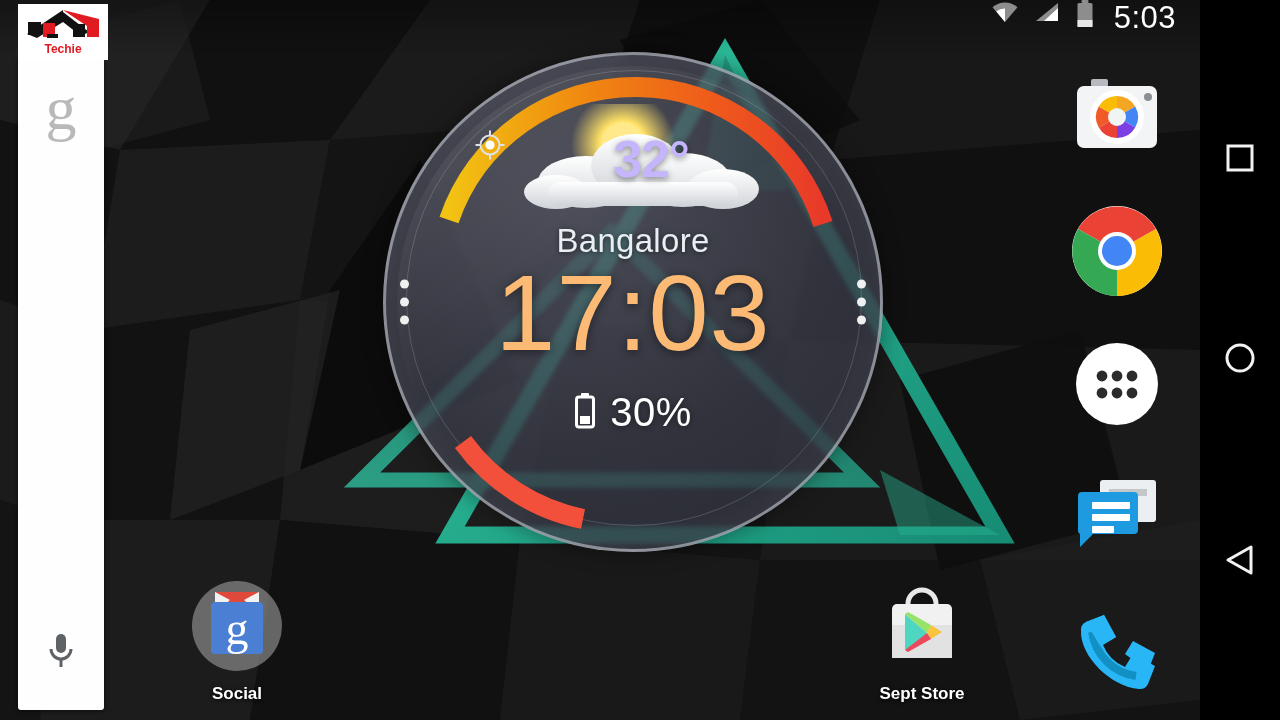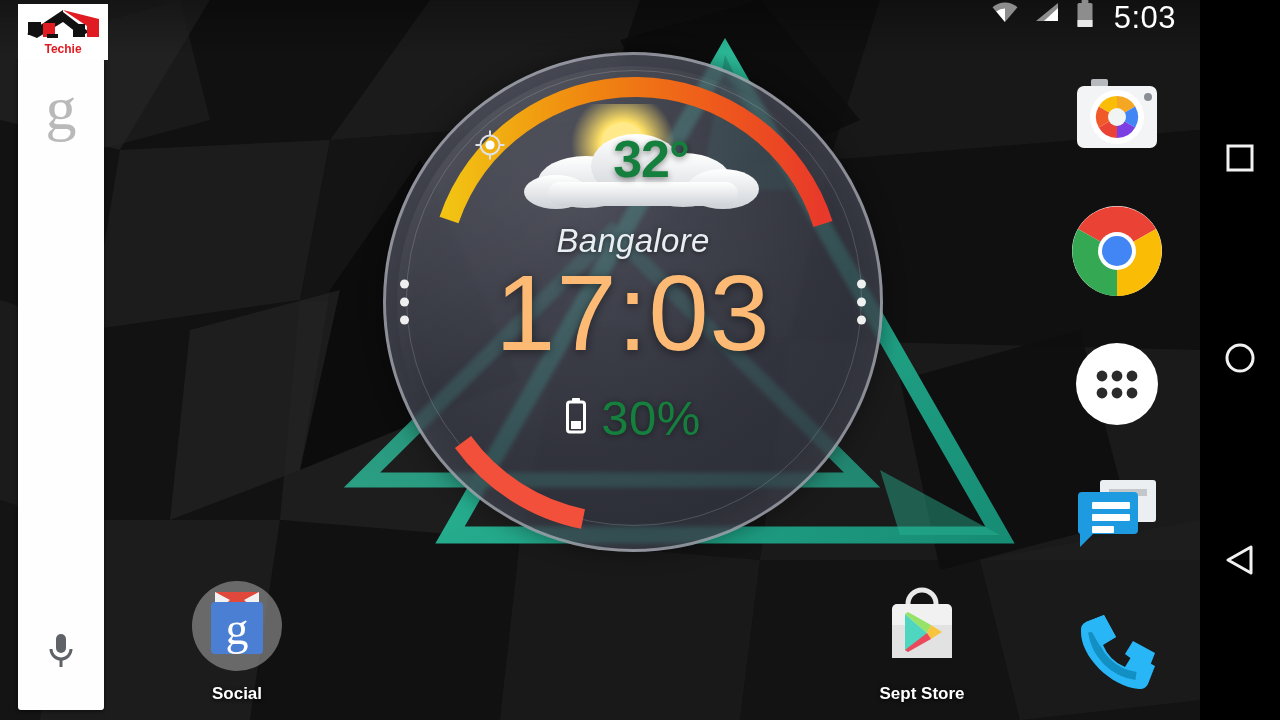--- a/index.html
+++ b/index.html
@@ -58,30 +58,30 @@
   #widget .dots { position:absolute; top:50%; transform:translateY(-50%); display:flex; flex-direction:column; gap:9px; }
   #widget .dots.left  { left:17px; }
   #widget .dots.right { right:17px; }
   #widget .dots i { display:block; width:9px; height:9px; border-radius:50%; background:rgba(255,255,255,.92); }
 
   #widget .gps { position:absolute; left:92px; top:78px; width:30px; height:30px; }
 
   #widget .content { position:absolute; inset:0; display:flex; flex-direction:column; align-items:center; }
   #widget .wx-row { position:relative; margin-top:52px; height:110px; width:330px; display:flex; align-items:center; justify-content:center; }
   #widget .wx-icon { position:absolute; left:0; top:0; width:330px; height:110px; }
-  #widget .temp { position:relative; color:#15803d; font-size:52px; font-weight:bold; letter-spacing:-1px;
+  #widget .temp { position:relative; color:#c4b5fd; font-size:52px; font-weight:bold; letter-spacing:-1px;
     text-shadow:0 2px 6px rgba(0,0,0,.45); z-index:2;margin-left:36px; }
   #widget .city { color:#e9eef2; font-size:33px; font-weight:300; margin-top:8px; letter-spacing:.3px;
-    text-shadow:0 1px 5px rgba(0,0,0,.5);font-style:italic; }
+    text-shadow:0 1px 5px rgba(0,0,0,.5); }
   #widget .time { color:#fdba74; font-size:108px; font-weight:300; line-height:1.02; margin-top:-2px;
     letter-spacing:1px; text-shadow:0 2px 10px rgba(0,0,0,.45); }
   #widget .date { color:#e6ebef; font-size:38px; font-weight:300; margin-top:2px; letter-spacing:.4px;
     text-shadow:0 1px 6px rgba(0,0,0,.45); }
   #widget .batt-row { display:flex; align-items:center; gap:14px; margin-top:22px; }
-  #widget .batt-pct { color:#15803d; font-size:49px; font-weight:300; letter-spacing:.5px;
+  #widget .batt-pct { color:#ffffff; font-size:40px; font-weight:300; letter-spacing:.5px;
     text-shadow:0 1px 6px rgba(0,0,0,.45); }
 
   
   .app { position:absolute; z-index:22; display:flex; flex-direction:column; align-items:center; }
   .app .label { color:#fff; font-size:17px; margin-top:6px; text-shadow:0 1px 4px rgba(0,0,0,.9); white-space:nowrap;font-weight:bold; }
 
   
   #navbar { position:absolute; right:0; top:0; width:80px; height:720px; background:#000; z-index:45; }
   #navbar .nav { position:absolute; left:0; width:80px; height:80px; display:flex; align-items:center; justify-content:center; }
 

